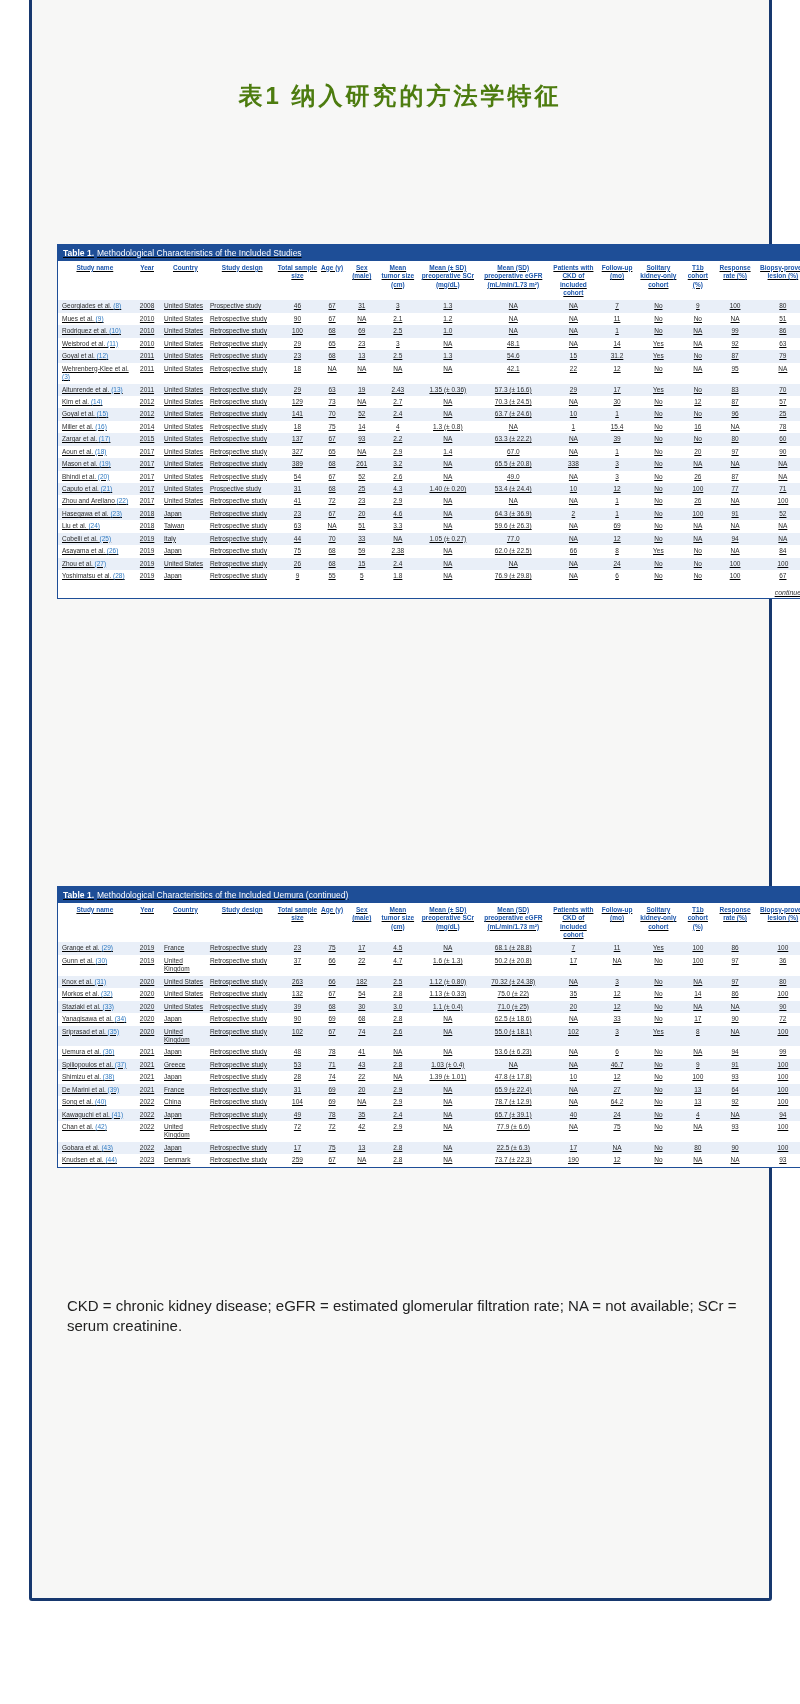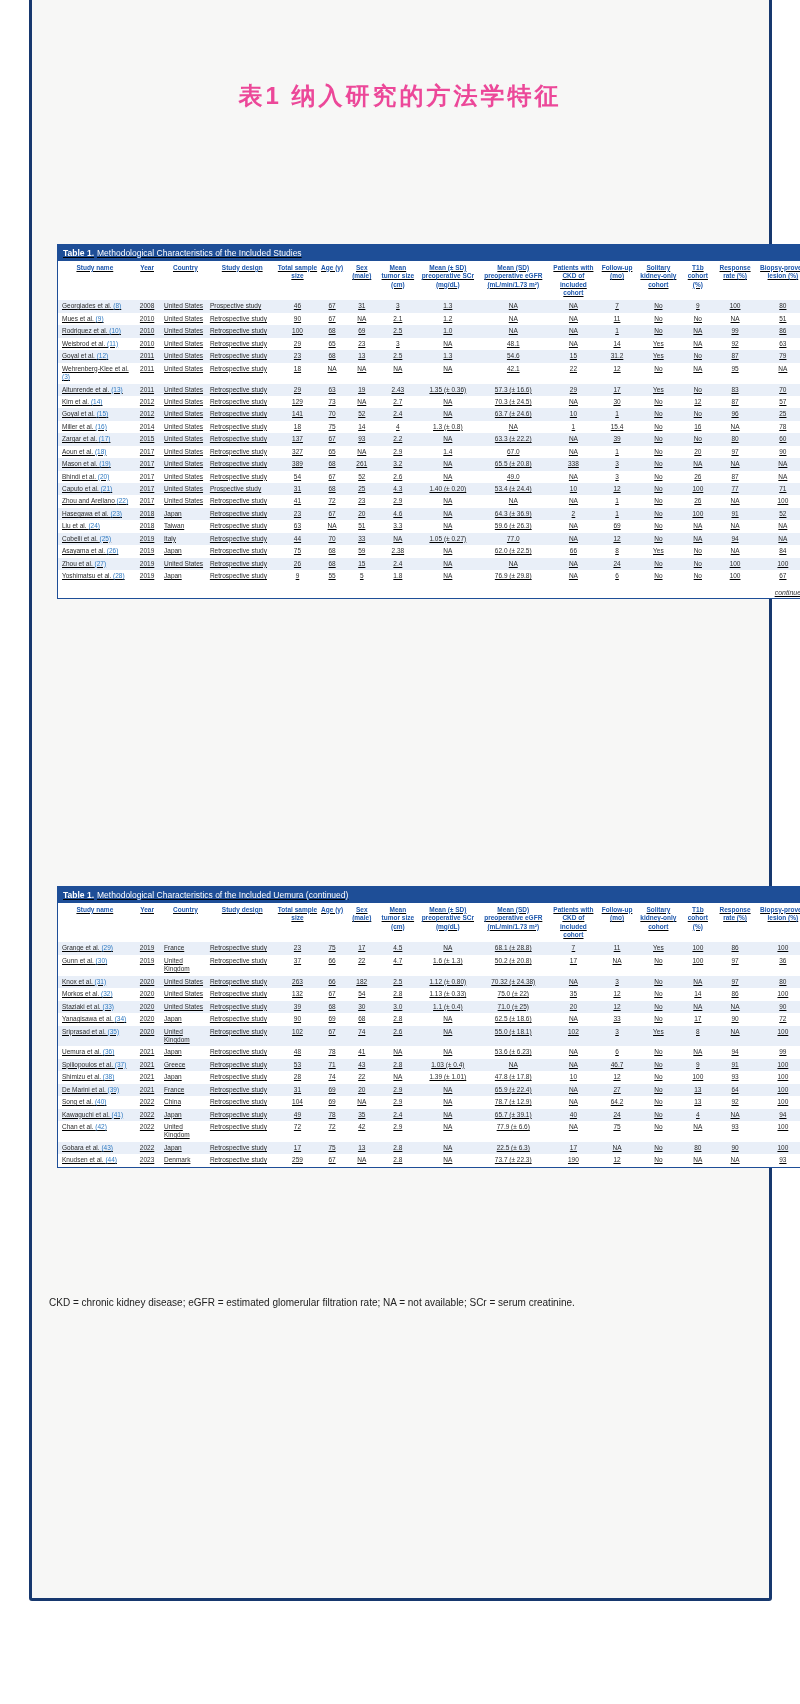--- a/index.html
+++ b/index.html
@@ -7,21 +7,21 @@
   .page {
     position:relative; width:800px; height:1704px; overflow:hidden;
     background:#ffffff; font-family:"Liberation Sans", sans-serif;
   }
   .card {
     position:absolute; left:29px; top:-14px; width:743px; height:1615px;
     background:#f7f7f6; border:3px solid #17386e; border-radius:3px;
   }
   .title {
     position:absolute; top:80px; left:0; width:800px; text-align:center;
-    font-size:24px; font-weight:bold; color:#ec4899; letter-spacing:3px;
+    font-size:24px; font-weight:bold; color:#4d7c0f; letter-spacing:3px;
   }
   .table-block {
     position:absolute; left:57px; width:754px; background:#ffffff;
     border:1.5px solid #1e4e97;
     text-decoration:underline;
   }
   .t1 { top:244px; }
   .t2 { top:886px; }
   .cap {
     background:#1e4e97; color:#ffffff; font-size:8.5px;
@@ -39,22 +39,22 @@
   }
   td.l { text-align:left; }
   td.study { padding-left:4px; }
   tr.alt td { background:#e9eff8; }
   .ref { color:#2e79c1; }
   .continued {
     text-align:right; font-style:italic; font-size:7px;
     padding:6px 5px 2px; color:#333333;
   }
   .footnote {
-    position:absolute; top:1296px; left:49px; width:700px;
-    font-size:10px; color:#222222; line-height:1.3;
+    position:absolute; top:1296px; left:67px; width:700px;
+    font-size:15px; color:#222222; line-height:1.3;
   }
 </style>
 </head>
 <body>
 
 <div class="page">
   <div class="card"></div>
 
   <h1 class="title">表1  纳入研究的方法学特征</h1>
 

